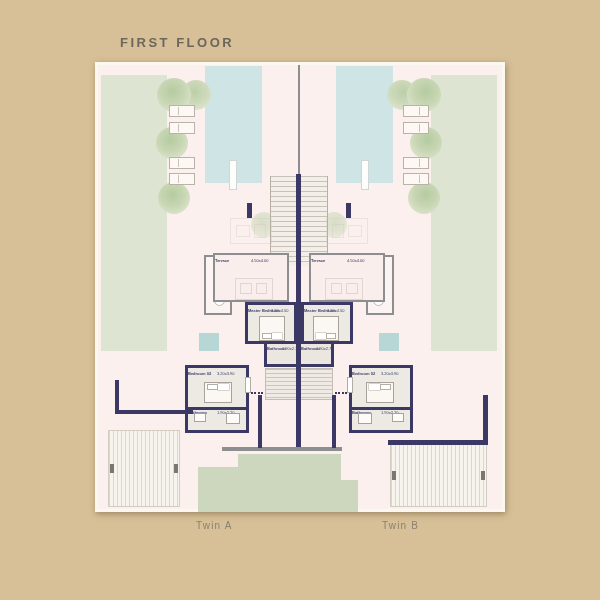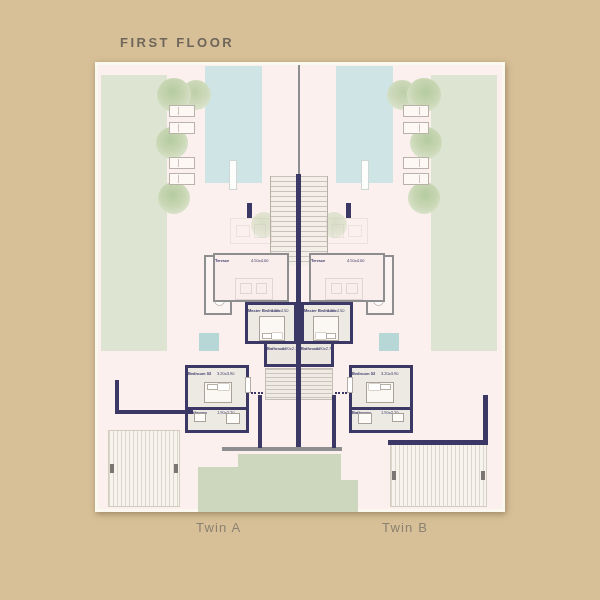--- a/index.html
+++ b/index.html
@@ -79,21 +79,21 @@
   .outwallRv{left:388px;top:333px;width:5px;height:50px;background:var(--wall,#3c3865)}
   .perg{background:repeating-linear-gradient(90deg,#ddd6cb 0 1px,#f7f3ed 1px 4px);border:1px solid #d3ccc1;box-sizing:border-box}
   .pergA{left:13px;top:368px;width:72px;height:77px}
   .pergB{left:295px;top:381px;width:97px;height:64px}
   .hdl{top:44%;width:4px;height:9px;background:#7b7672}
   .hdlL{left:1px}.hdlR{right:1px}
   .green{background:#ccd7bd}
   .g1{left:103px;top:405px;width:40px;height:45px}
   .g2{left:143px;top:392px;width:103px;height:58px}
   .g3{left:246px;top:418px;width:17px;height:32px}
-  .twinlab{position:absolute;top:520px;font-size:13px;letter-spacing:1.2px;color:#8b8171}
+  .twinlab{position:absolute;top:520px;font-size:10px;letter-spacing:1.2px;color:#8b8171}
   .la{left:196px}.lb{left:382px}
 </style>
 </head>
 <body>
 
 <div class="stage">
   <div class="title">FIRST FLOOR</div>
 
   <div class="frame"></div>
 

